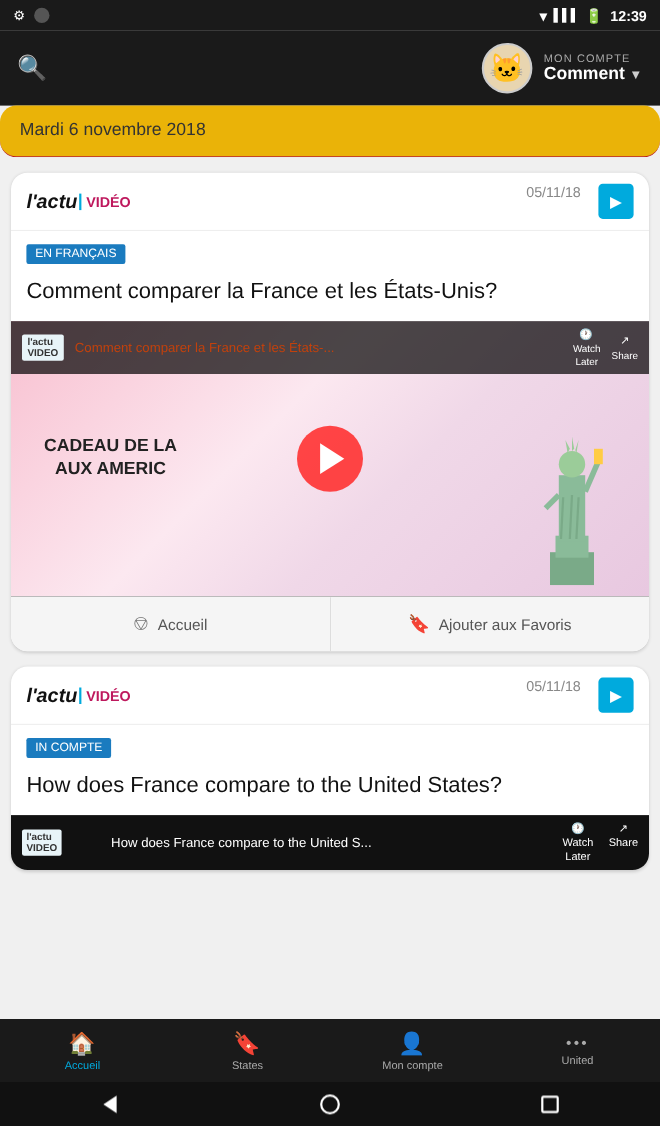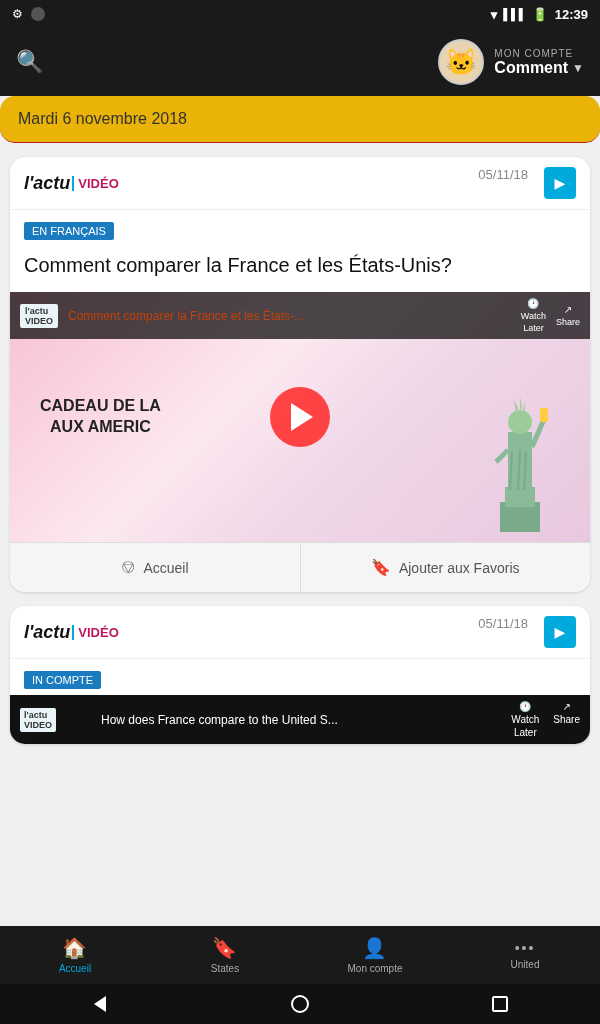--- a/index.html
+++ b/index.html
@@ -527,20 +527,21 @@
       <span class="brand-lactu">l'actu</span>
       <span class="brand-video">VIDÉO</span>
     </div>
     <div class="card-meta">
       <span class="card-date">05/11/18</span>
       <button class="play-btn-small">▶</button>
     </div>
   </div>
 
   <span class="lang-badge en">IN COMPTE</span>
+  <div class="article-title">How does France compare to the United States?</div>
 
   
   <div class="video-preview-row">
     <span class="video-preview-brand">l'actu<br>VIDEO</span>
     <span class="video-preview-title">How does France compare to the United S...</span>
     <div class="video-preview-actions">
       <div class="vpa-item">
         <span>🕐</span>
         <span>Watch</span>
         <span>Later</span>

